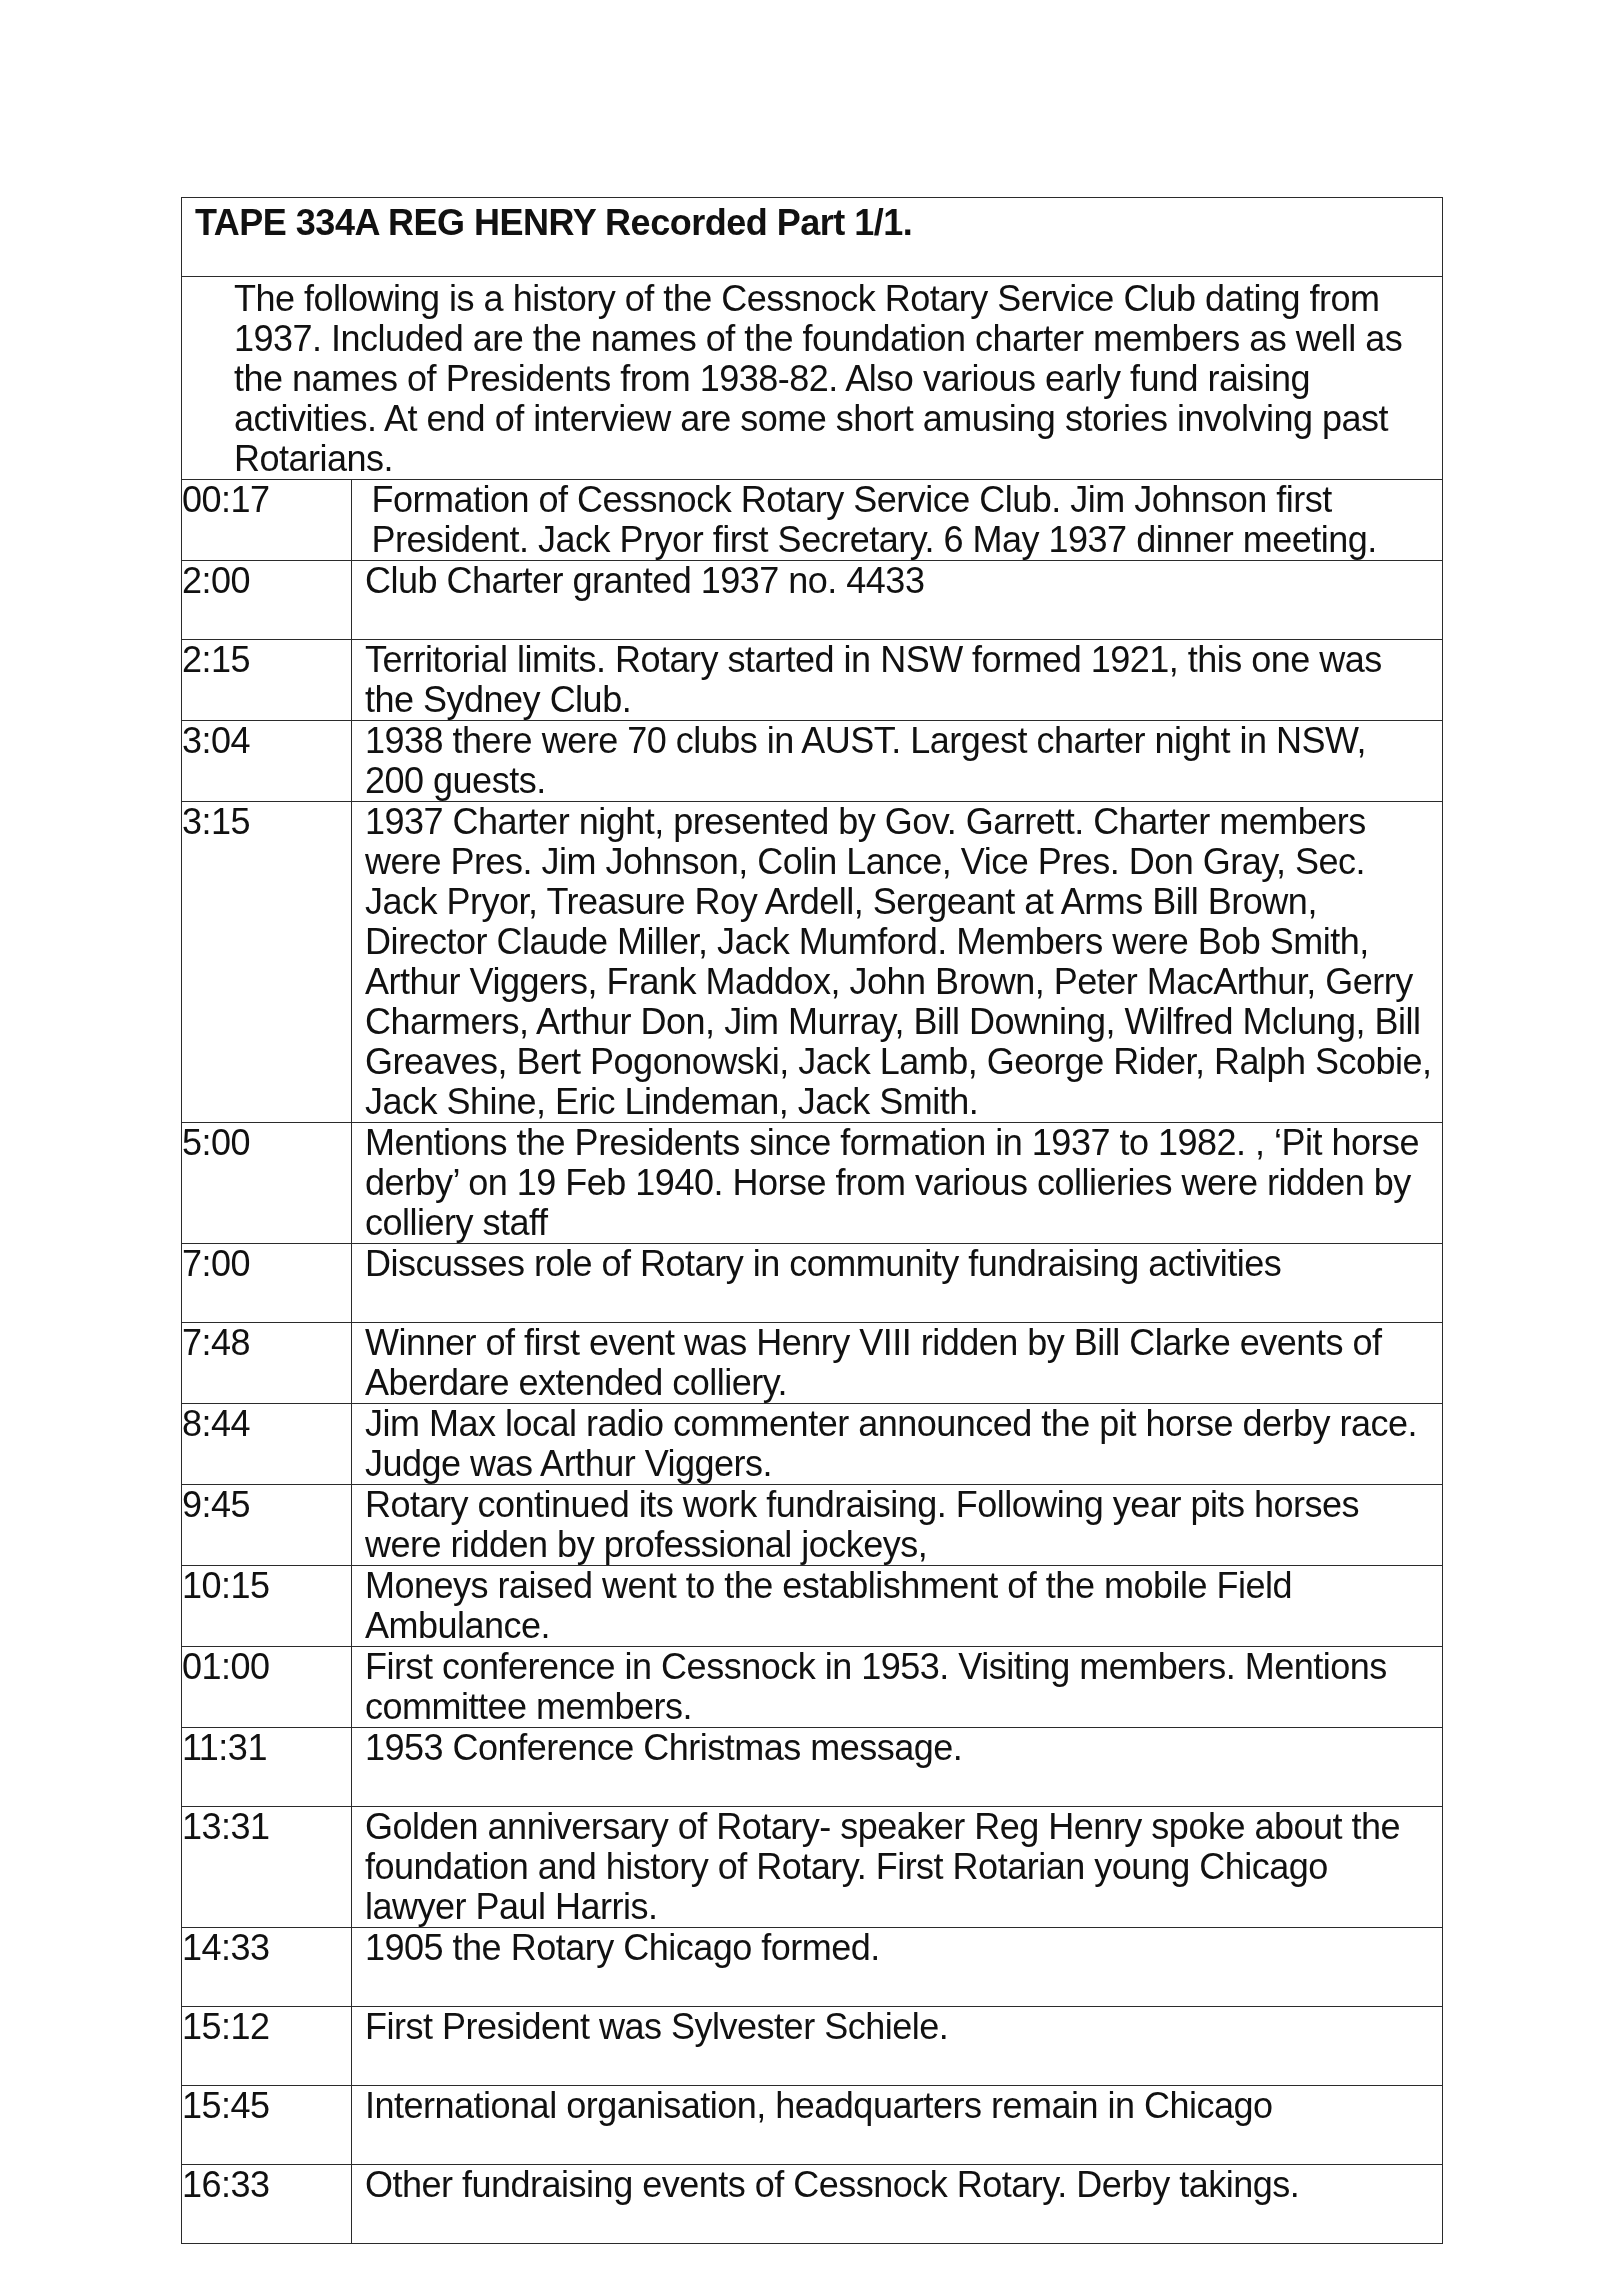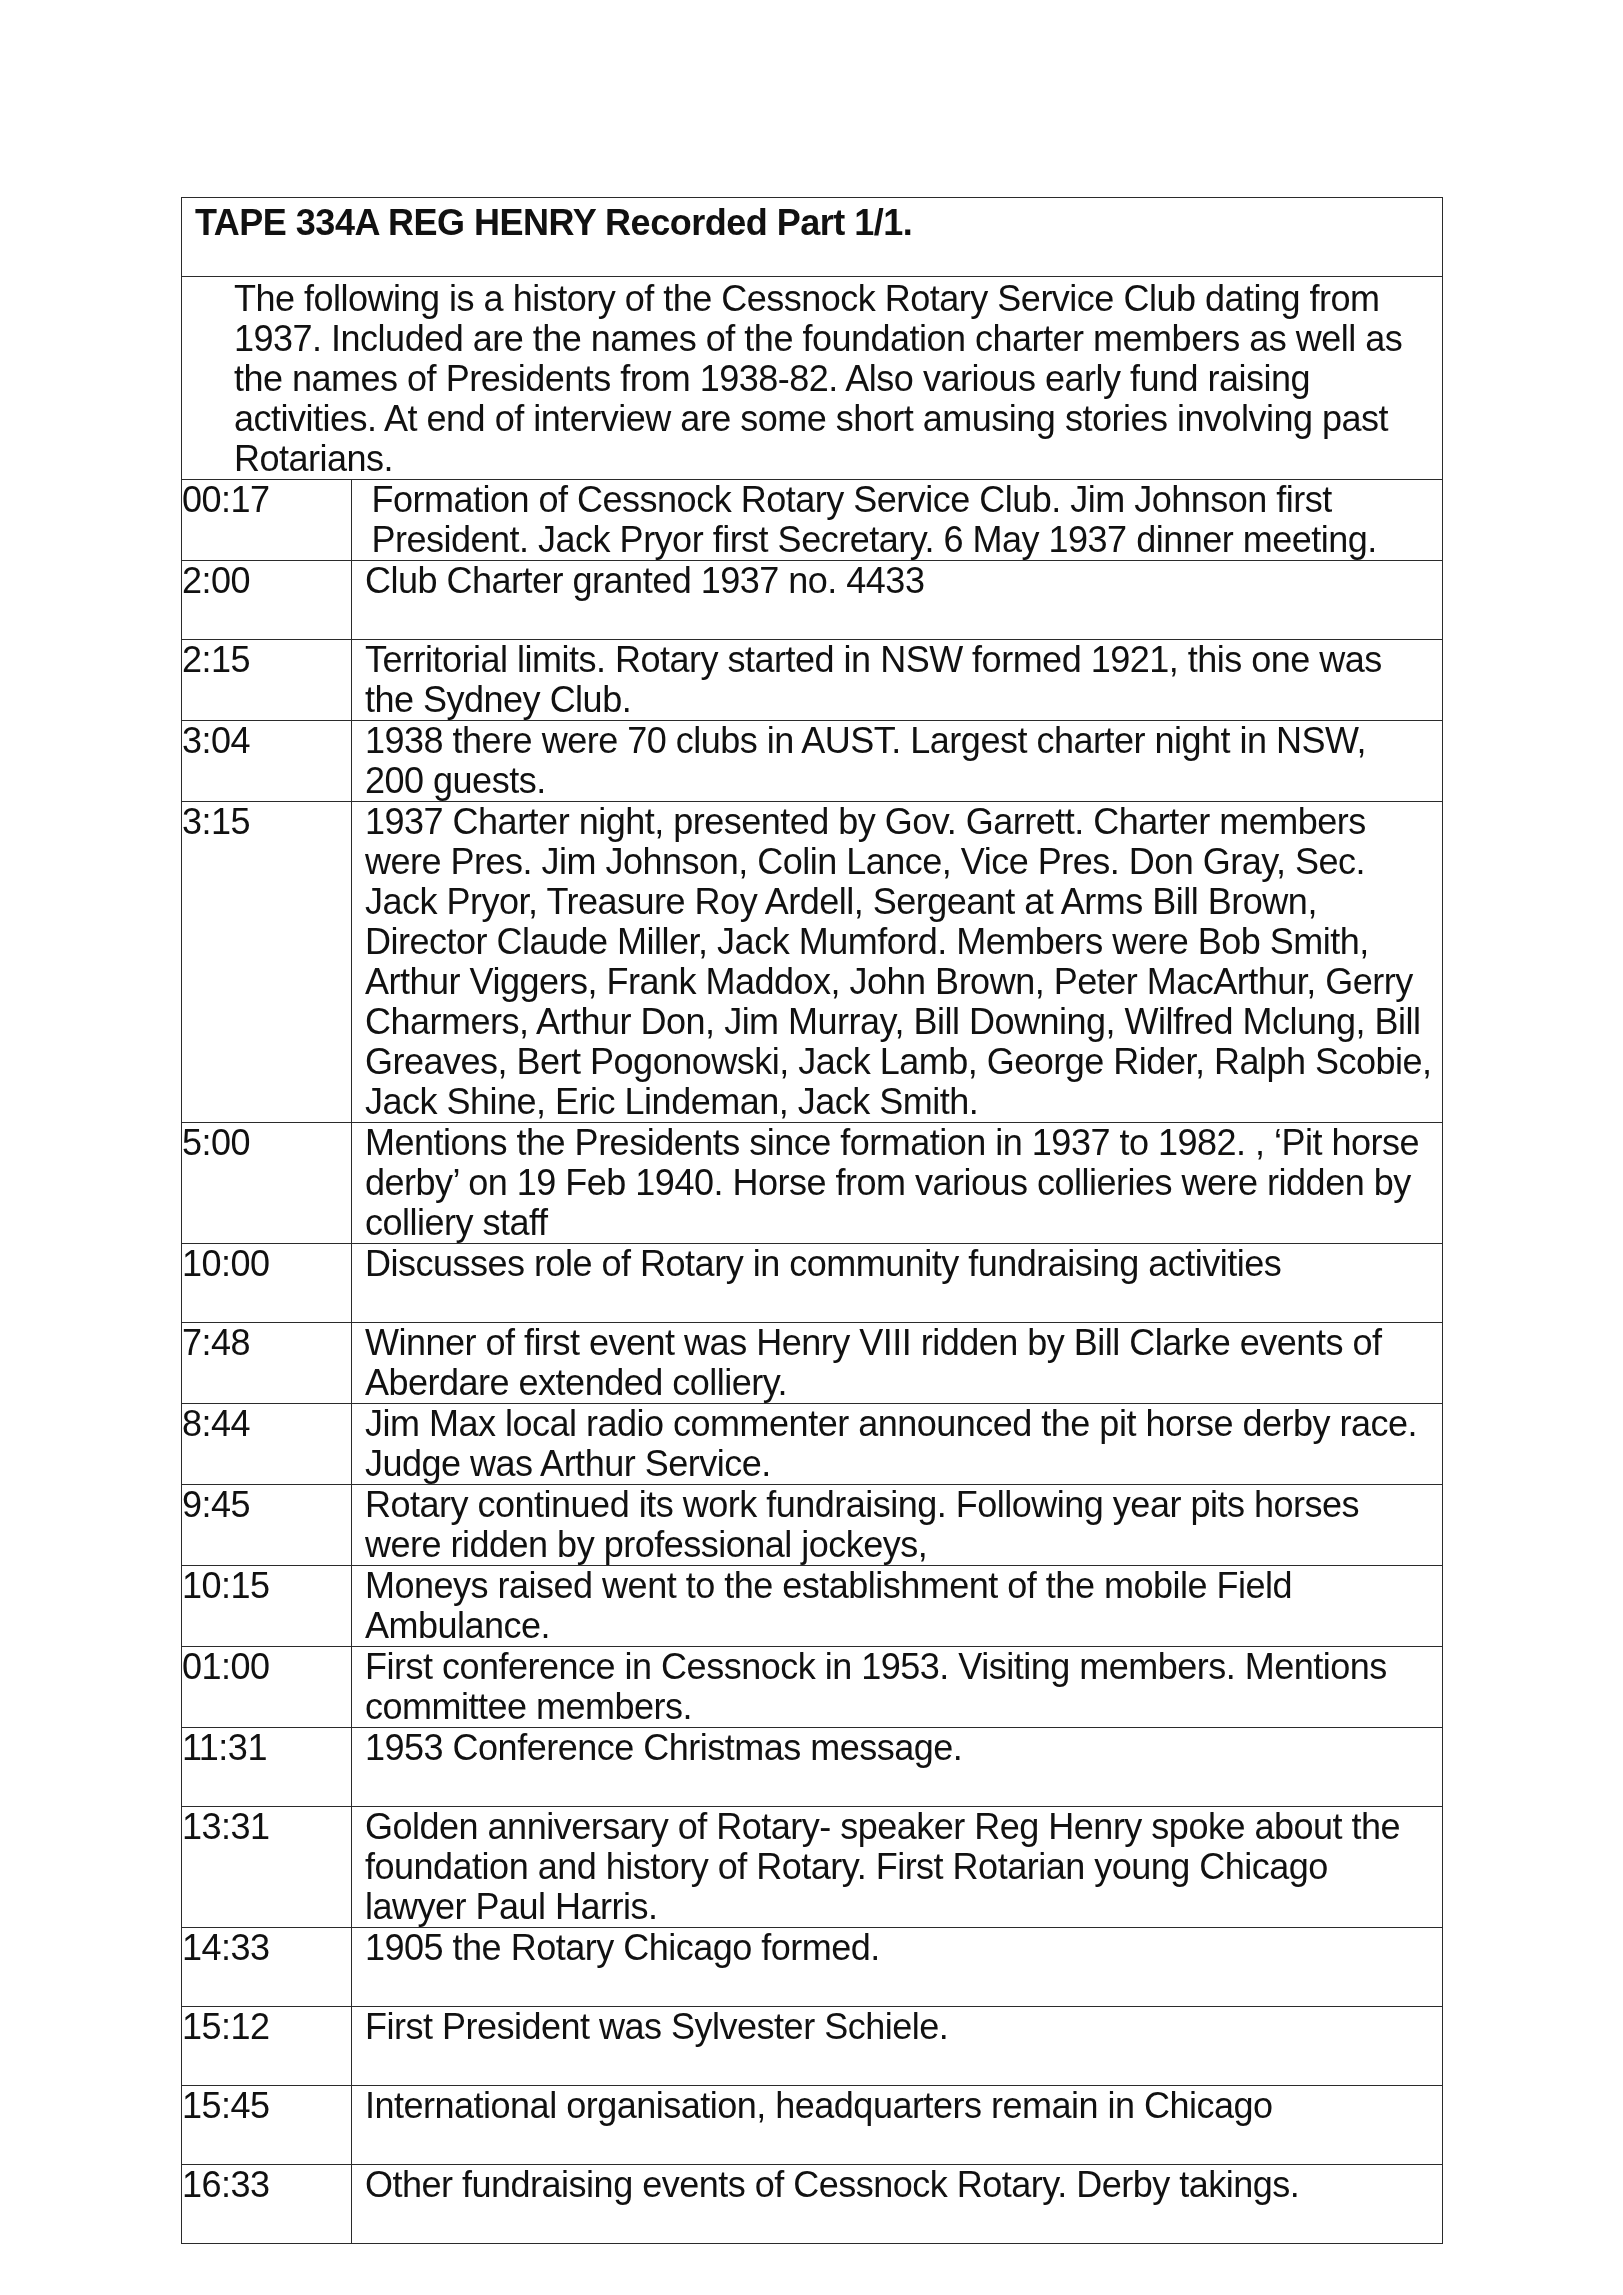--- a/index.html
+++ b/index.html
@@ -92,30 +92,30 @@
       </tr>
       <tr class="entry tall">
         <td class="time">3:15</td>
         <td class="desc">1937 Charter night, presented by Gov. Garrett. Charter members were Pres. Jim Johnson, Colin Lance, Vice Pres. Don Gray, Sec. Jack Pryor, Treasure Roy Ardell,   Sergeant at Arms Bill Brown, Director Claude Miller, Jack Mumford. Members were Bob Smith, Arthur Viggers, Frank Maddox, John Brown, Peter MacArthur, Gerry Charmers, Arthur Don, Jim Murray, Bill Downing, Wilfred Mclung, Bill Greaves, Bert Pogonowski, Jack Lamb, George Rider, Ralph Scobie, Jack Shine, Eric Lindeman, Jack Smith.</td>
       </tr>
       <tr class="entry">
         <td class="time">5:00</td>
         <td class="desc">Mentions the Presidents since formation in 1937 to 1982. , ‘Pit horse derby’ on 19 Feb 1940. Horse from various collieries were ridden by colliery staff</td>
       </tr>
       <tr class="entry">
-        <td class="time">10:00</td>
+        <td class="time">7:00</td>
         <td class="desc">Discusses role of Rotary in community fundraising activities</td>
       </tr>
       <tr class="entry">
         <td class="time">7:48</td>
         <td class="desc">Winner of first event was Henry VIII ridden by Bill Clarke events of Aberdare extended colliery.</td>
       </tr>
       <tr class="entry">
         <td class="time">8:44</td>
-        <td class="desc">Jim Max local radio commenter announced the pit horse derby race. Judge was Arthur Service.</td>
+        <td class="desc">Jim Max local radio commenter announced the pit horse derby race. Judge was Arthur Viggers.</td>
       </tr>
       <tr class="entry">
         <td class="time">9:45</td>
         <td class="desc">Rotary continued its work fundraising. Following year pits horses were ridden by professional jockeys,</td>
       </tr>
       <tr class="entry">
         <td class="time">10:15</td>
         <td class="desc">Moneys raised went to the establishment of the mobile Field Ambulance.</td>
       </tr>
       <tr class="entry">

